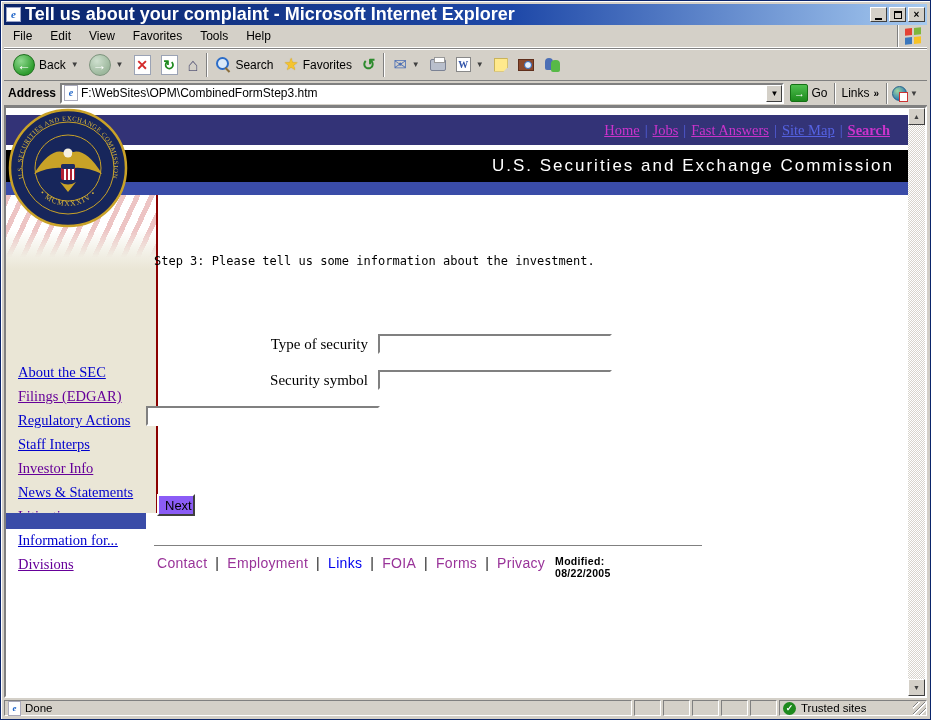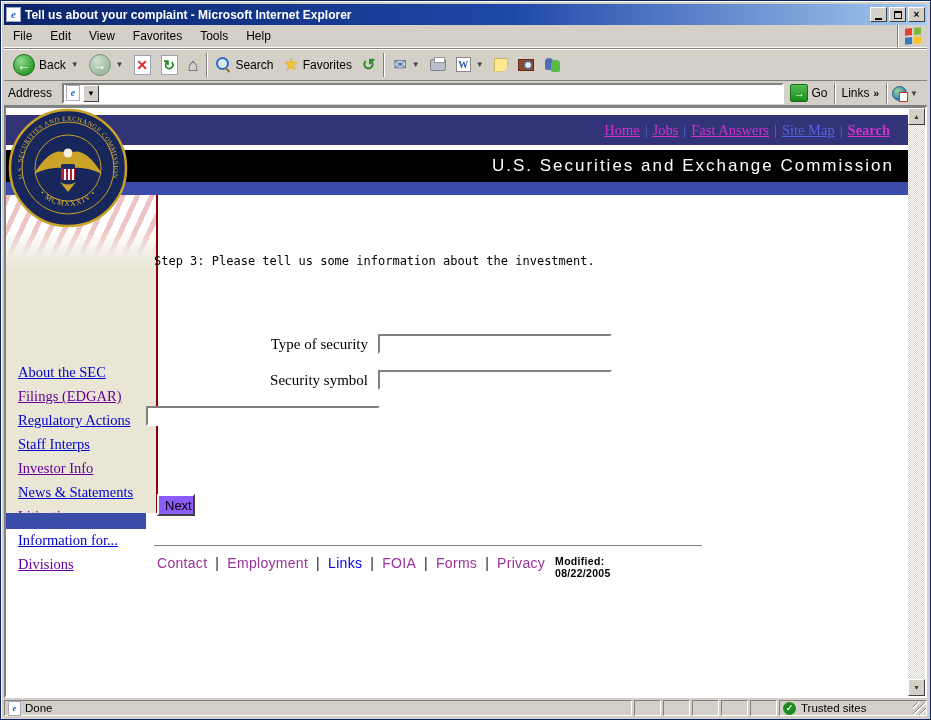--- a/index.html
+++ b/index.html
@@ -5,21 +5,21 @@
   html,body{margin:0;padding:0;background:#3a6ea5;}
   *{box-sizing:border-box;}
   .win{position:relative;width:931px;height:720px;background:#D4D0C8;
        border:1px solid #0A246A;padding:3px;font-family:"Liberation Sans",sans-serif;
        box-shadow:inset 1px 1px 0 #fff;}
   
   .titlebar{height:21px;background:linear-gradient(90deg,#0A246A,#1E48A8 55%,#A6CAF0);
       display:flex;align-items:center;padding:0 2px;}
   .title-icon{width:15px;height:15px;background:#fff;border:1px solid #9aa4c8;margin-right:4px;
       display:flex;align-items:center;justify-content:center;font:italic bold 11px/1 "Liberation Serif",serif;color:#1E64C8;}
-  .title-text{color:#fff;font-weight:bold;font-size:12px;flex:1;white-space:nowrap;overflow:hidden;}
+  .title-text{color:#fff;font-weight:bold;font-size:18px;flex:1;white-space:nowrap;overflow:hidden;}
   .tbtn{width:17px;height:15px;background:#D4D0C8;border:1px solid;border-color:#fff #404040 #404040 #fff;
       margin-left:2px;display:flex;align-items:center;justify-content:center;font:bold 10px/1 "Liberation Sans",sans-serif;color:#000;}
   .glyph-min{width:7px;height:2px;background:#000;margin-top:8px;}
   .glyph-max{width:8px;height:8px;border:1px solid #000;border-top-width:2px;}
   
   .menubar{height:23px;display:flex;align-items:stretch;border-bottom:1px solid #fff;justify-content:space-between;}
   .menu-items{display:flex;align-items:center;flex:1;}
   .menu-item{padding:3px 9px;font-size:12px;color:#000;}
   .winlogo-box{width:30px;display:flex;align-items:center;justify-content:center;
       border-left:1px solid #808080;box-shadow:1px 0 0 #fff inset;}
@@ -50,21 +50,21 @@
   .word-ico{width:15px;height:15px;background:#fff;border:1px solid #888;display:flex;align-items:center;justify-content:center;
       font:bold 10px/1 "Liberation Serif",serif;color:#3355AA;}
   .note-ico{width:14px;height:14px;background:#FFE98C;border:1px solid #c9b35a;clip-path:polygon(0 0,100% 0,100% 70%,70% 100%,0 100%);}
   .book-ico{width:16px;height:12px;background:#8B4A2F;border:1px solid #5f2f1c;position:relative;}
   .book-ico::after{content:"";position:absolute;right:1px;top:1px;width:6px;height:6px;border:1.5px solid #2B6CC8;border-radius:50%;background:#e8f0fa;}
   .msgr{position:relative;width:18px;height:14px;}
   .msgr::before{content:"";position:absolute;left:1px;top:0;width:8px;height:12px;border-radius:4px 4px 2px 2px;background:#4C6FB5;}
   .msgr::after{content:"";position:absolute;left:7px;top:2px;width:9px;height:12px;border-radius:4px 4px 2px 2px;background:#57B947;}
   
   .addressbar{height:25px;display:flex;align-items:center;padding:1px 4px;border-bottom:1px solid #808080;font-size:12px;}
-  .addr-label{margin-right:10px;}
+  .addr-label{margin-right:4px;font-weight:bold;}
   .addr-field{flex:1;display:flex;align-items:center;background:#fff;border:2px solid;border-color:#808080 #fff #fff #808080;height:21px;padding-left:2px;}
   .addr-ico{width:14px;height:16px;background:#fff;border:1px solid #aab;display:flex;align-items:center;justify-content:center;
       font:italic bold 10px/1 "Liberation Serif",serif;color:#1E64C8;margin-right:3px;}
   .addr-input{flex:1;border:none;outline:none;font:12px "Liberation Sans",sans-serif;height:16px;padding:0;}
   .addr-drop{width:16px;height:17px;background:#D4D0C8;border:1px solid;border-color:#fff #404040 #404040 #fff;
       display:flex;align-items:center;justify-content:center;font-size:8px;}
   .go-wrap{display:flex;align-items:center;gap:3px;padding:0 6px;}
   .go-ico{width:18px;height:18px;background:linear-gradient(180deg,#4fbf4f,#1d8a1d);border:1px solid #157015;border-radius:2px;
       color:#fff;display:flex;align-items:center;justify-content:center;font-weight:bold;font-size:11px;}
   .links-wrap{display:flex;align-items:center;gap:4px;padding:0 7px;border-left:1px solid #808080;box-shadow:1px 0 0 #fff inset;height:21px;}
@@ -218,20 +218,21 @@
     </span>
     <span class="tool">
       <span class="msgr"></span>
     </span>
   </div>
 
   <div class="addressbar">
     <span class="addr-label">Address</span>
     <span class="addr-field">
       <span class="addr-ico">e</span>
+      <input class="addr-input" value="F:\WebSites\OPM\CombinedFormStep3.htm" style="">
       <span class="addr-drop">▼</span>
     </span>
     <span class="go-wrap">
       <span class="go-ico">→</span>
       <span>Go</span>
     </span>
     <span class="links-wrap">
       <span>Links</span>
       <span class="chev">»</span>
     </span>

